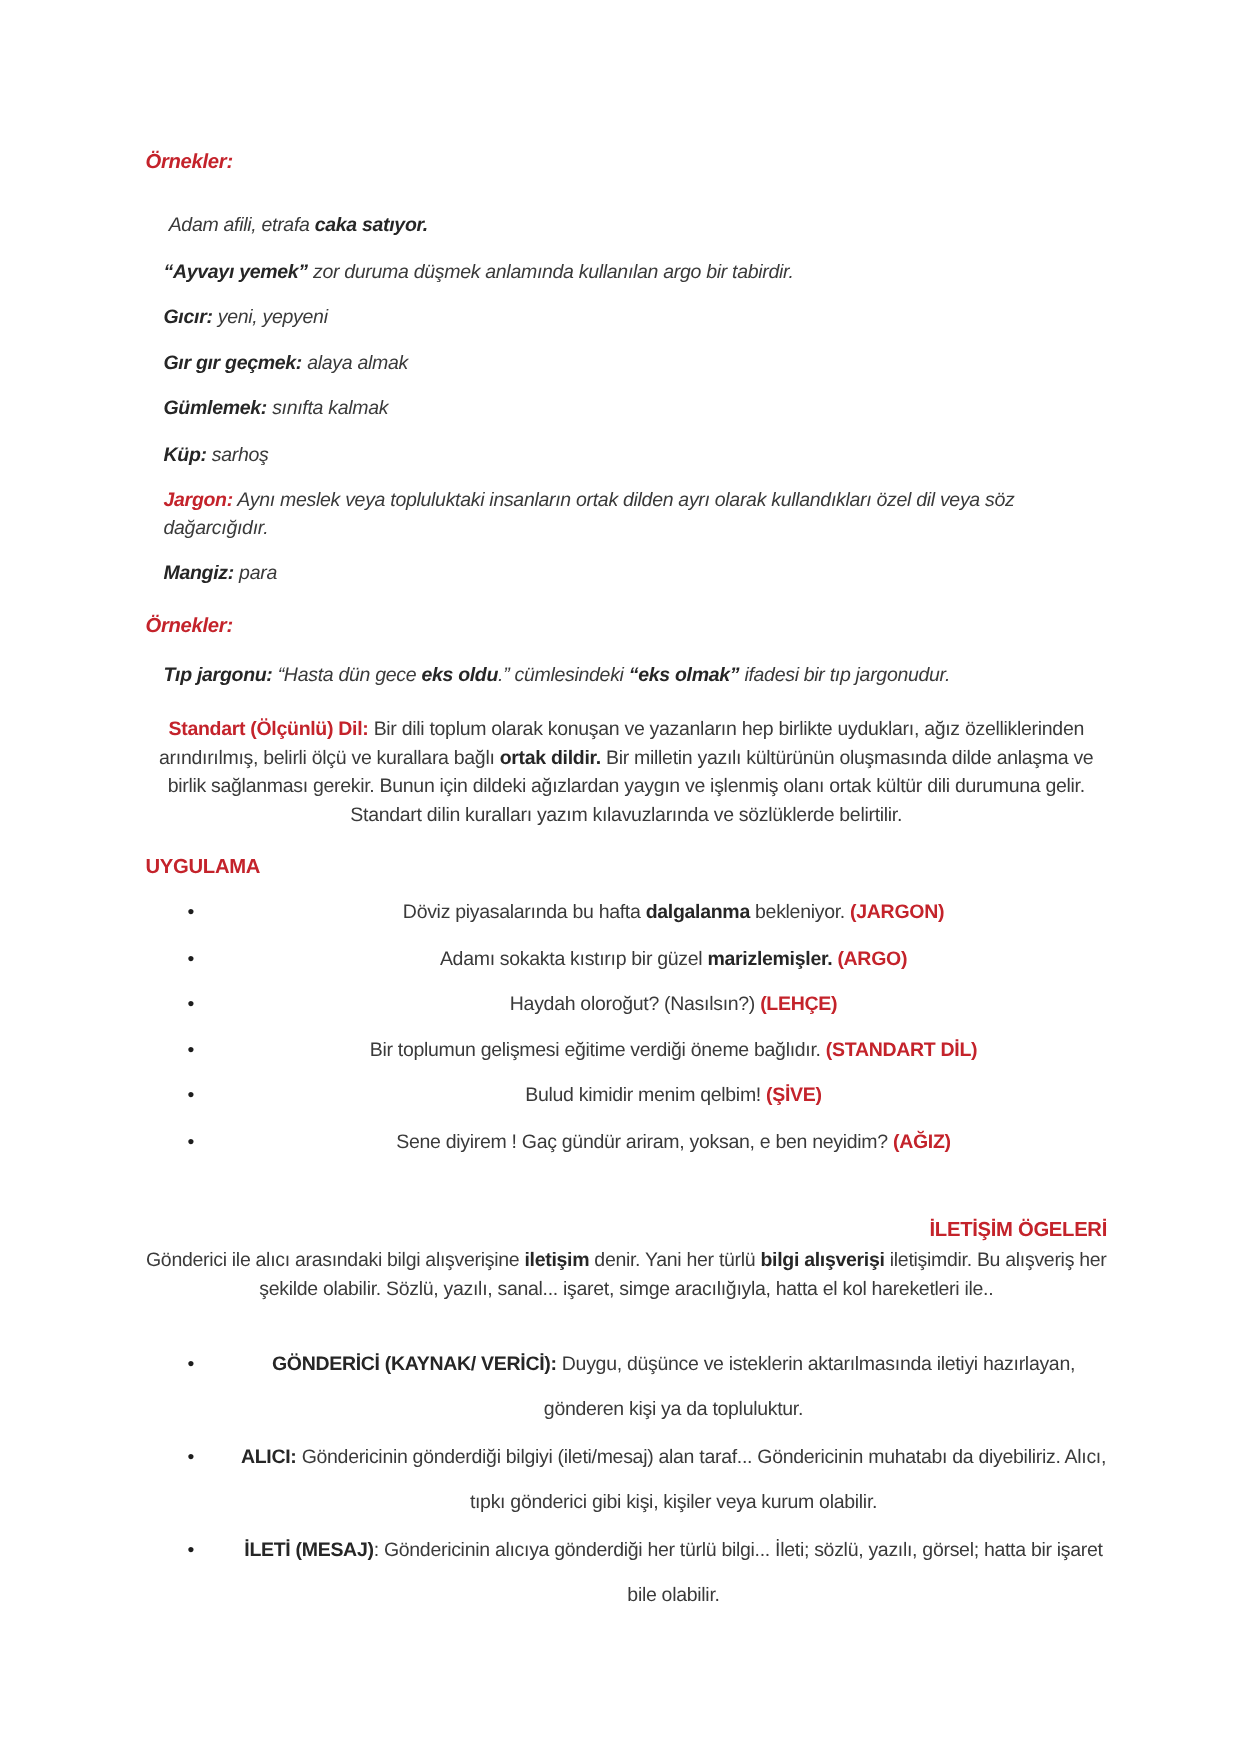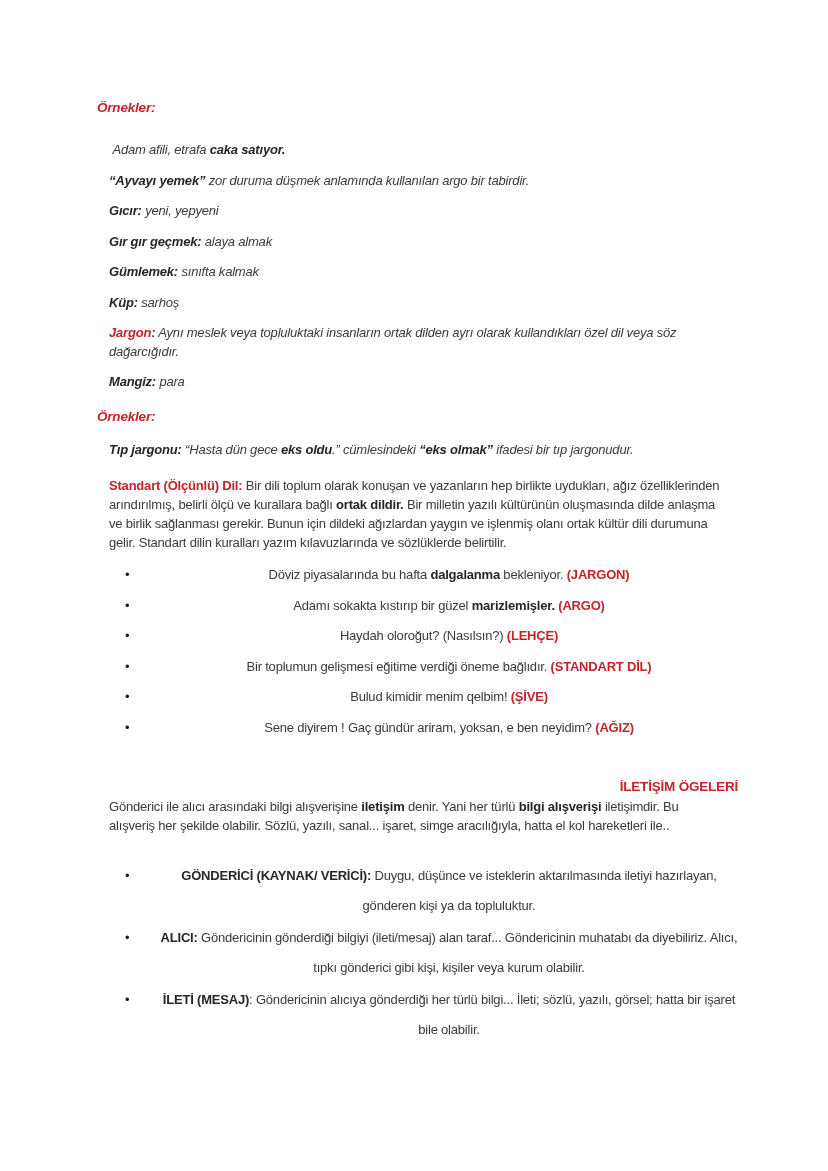--- a/index.html
+++ b/index.html
@@ -9,21 +9,21 @@
   body {
     width:828px; height:1171px; background:#ffffff; overflow:hidden;
     font-family:"Liberation Sans","DejaVu Sans",sans-serif;
     font-size:13px; letter-spacing:-0.2px; color:var(--ink);
   }
   .page { padding:100px 90px 0 97px; }
   .h { font-size:13.5px; font-weight:700; color:var(--red); margin:0; }
   .it { font-style:italic; }
   .center { text-align:right; }
   .ln { margin:12px; line-height:18.5px; white-space:pre-wrap;font-style:italic; }
-  .para { margin:12px; line-height:19px; }
+  .para { margin:0; line-height:19px;text-align:center; }
   .b, b { font-weight:700; color:var(--ink-bold); }
   .rb { font-weight:700; color:var(--red); }
   .mt-block { margin-top:26px; }
   .mt-sec { margin-top:17px; }
   .mt-head { margin-top:18px; }
   .blist { list-style:none; margin:14px 0 0 0; padding:0 0 0 28px; }
   .blist li { display:flex; align-items:flex-start; margin-bottom:12px; line-height:18.5px; }
   .blist .bullet { flex:none; width:35px; color:#1d1d1d; }
   .blist .btext { flex:1;text-align:center; }
   .blist.wide { margin-top:26px; }
@@ -51,20 +51,21 @@
 
   <h3 class="h it mt-sec">Örnekler:</h3>
 
   <div class="mt-sec">
     <p class="ln"><span class="b">Tıp jargonu:</span><span> “Hasta dün gece </span><span class="b">eks oldu</span><span>.” cümlesindeki </span><span class="b">“eks olmak”</span><span> ifadesi bir tıp jargonudur.</span></p>
   </div>
 
   <p class="para mt-sec"><span class="rb">Standart (Ölçünlü) Dil:</span><span> Bir dili toplum olarak konuşan ve yazanların hep birlikte uydukları, ağız özelliklerinden arındırılmış, belirli ölçü ve kurallara bağlı </span><span class="b">ortak dildir.</span><span> Bir milletin yazılı kültürünün oluşmasında dilde anlaşma ve birlik sağlanması gerekir. Bunun için dildeki ağızlardan yaygın ve işlenmiş olanı ortak kültür dili durumuna gelir. Standart dilin kuralları yazım kılavuzlarında ve sözlüklerde belirtilir.</span></p>
 
 
+  <h3 class="h mt-head">UYGULAMA</h3>
 
   <ul class="blist">
     <li>
       <span class="bullet">•</span>
       <span class="btext"><span>Döviz piyasalarında bu hafta </span><span class="b">dalgalanma</span><span> bekleniyor. </span><span class="rb">(JARGON)</span></span>
     </li>
     <li>
       <span class="bullet">•</span>
       <span class="btext"><span>Adamı sokakta kıstırıp bir güzel </span><span class="b">marizlemişler.</span><span> </span><span class="rb">(ARGO)</span></span>
     </li>

